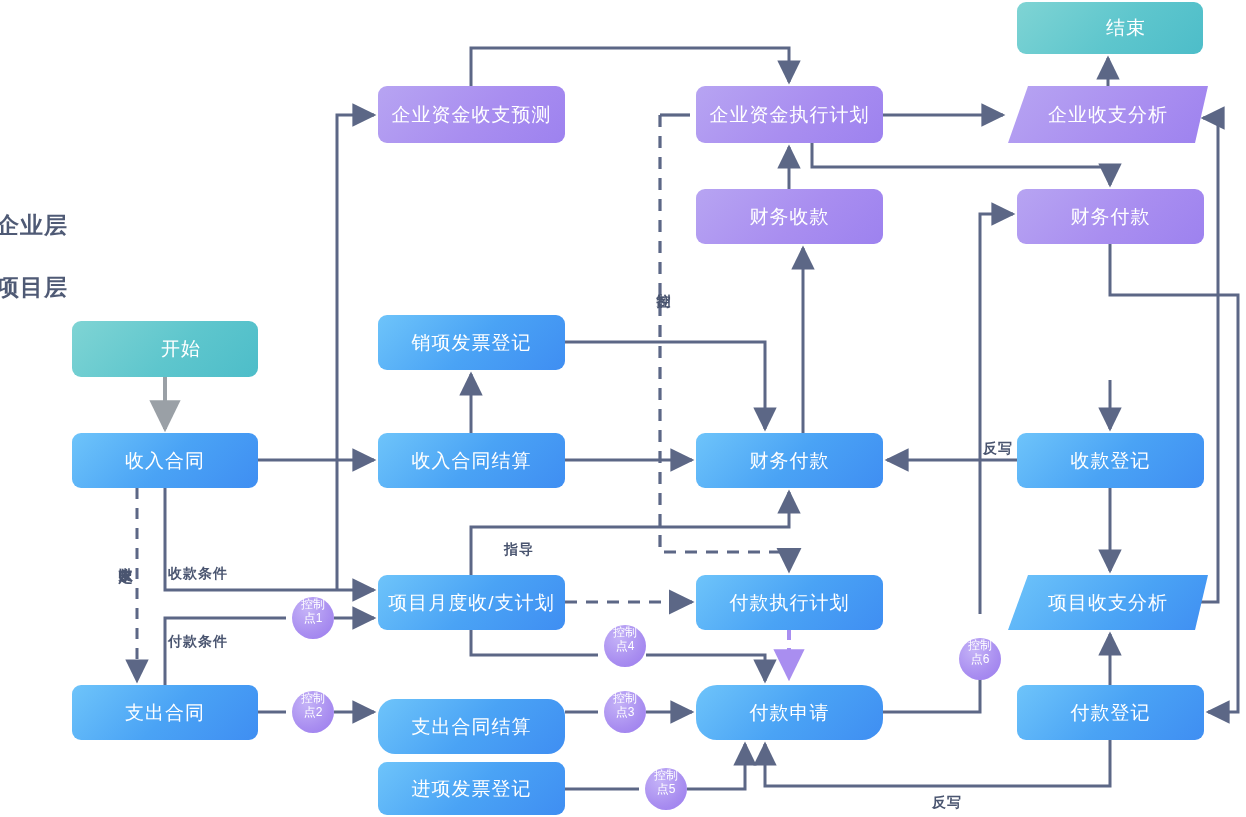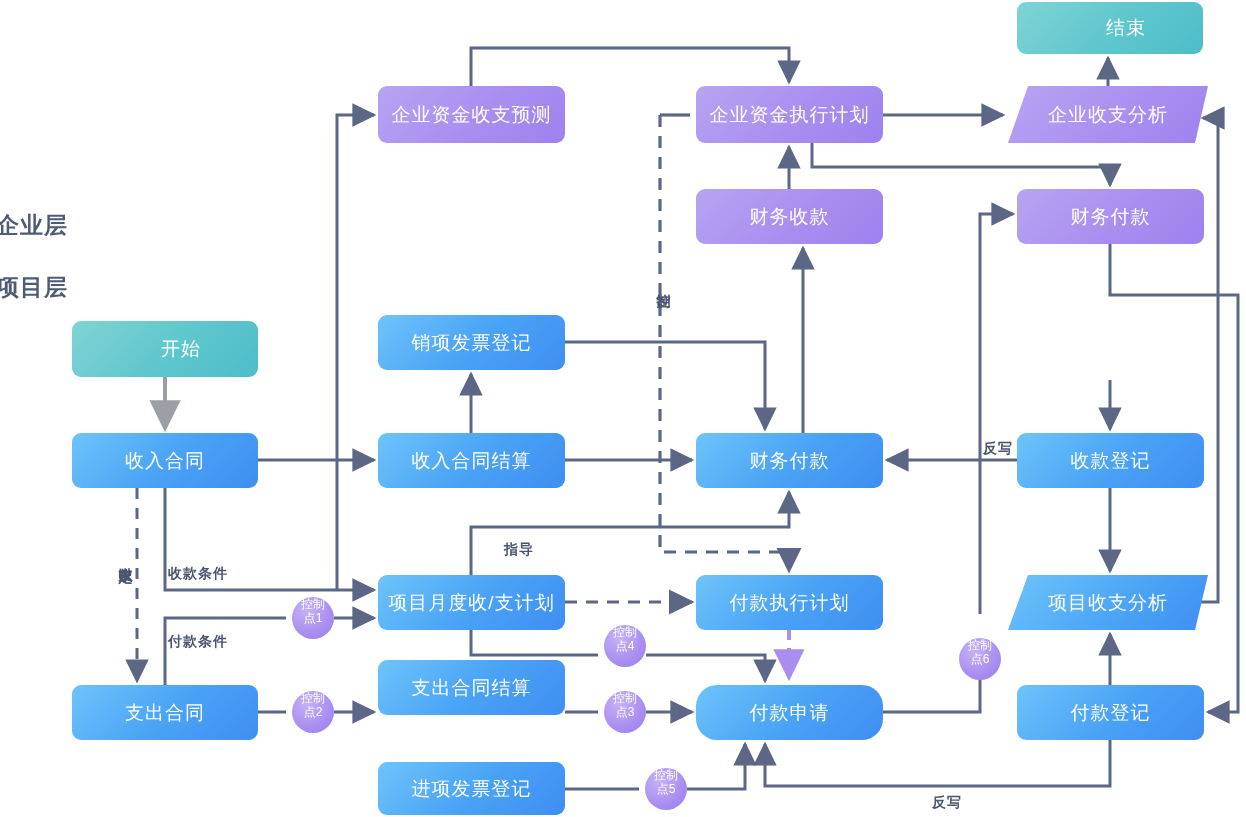--- a/index.html
+++ b/index.html
@@ -153,21 +153,21 @@
   <div class="node rect blue" style="left:1017px;top:433px;width:187px;height:55px;">收款登记</div>
 
   <div class="node rect blue" style="left:378px;top:575px;width:187px;height:55px;">项目月度收/支计划</div>
 
   <div class="node rect blue" style="left:696px;top:575px;width:187px;height:55px;">付款执行计划</div>
 
   <div class="node para blue" style="left:1008px;top:575px;width:200px;height:55px;">项目收支分析</div>
 
   <div class="node rect blue" style="left:72px;top:685px;width:186px;height:55px;">支出合同</div>
 
-  <div class="node rect blue" style="left:378px;top:660px;width:187px;height:55px;">支出合同结算</div>
+  <div class="node rect blue" style="left:378px;top:699px;width:187px;height:55px;border-radius:17px;">支出合同结算</div>
 
   <div class="node rect blue" style="left:696px;top:685px;width:187px;height:55px;border-radius:21px;">付款申请</div>
 
   <div class="node rect blue" style="left:1017px;top:685px;width:187px;height:55px;">付款登记</div>
 
   <div class="node rect blue" style="left:378px;top:762px;width:187px;height:53px;">进项发票登记</div>
 
   <div class="cp" style="left:292px;top:597px;">
     <span>控制</span>
     <span>点1</span>

